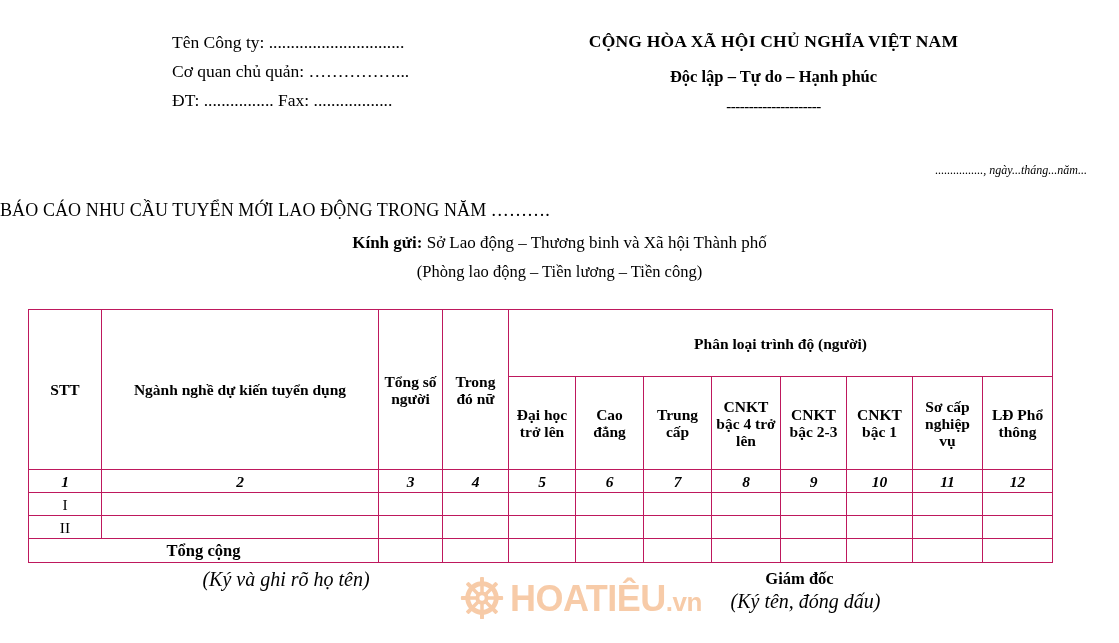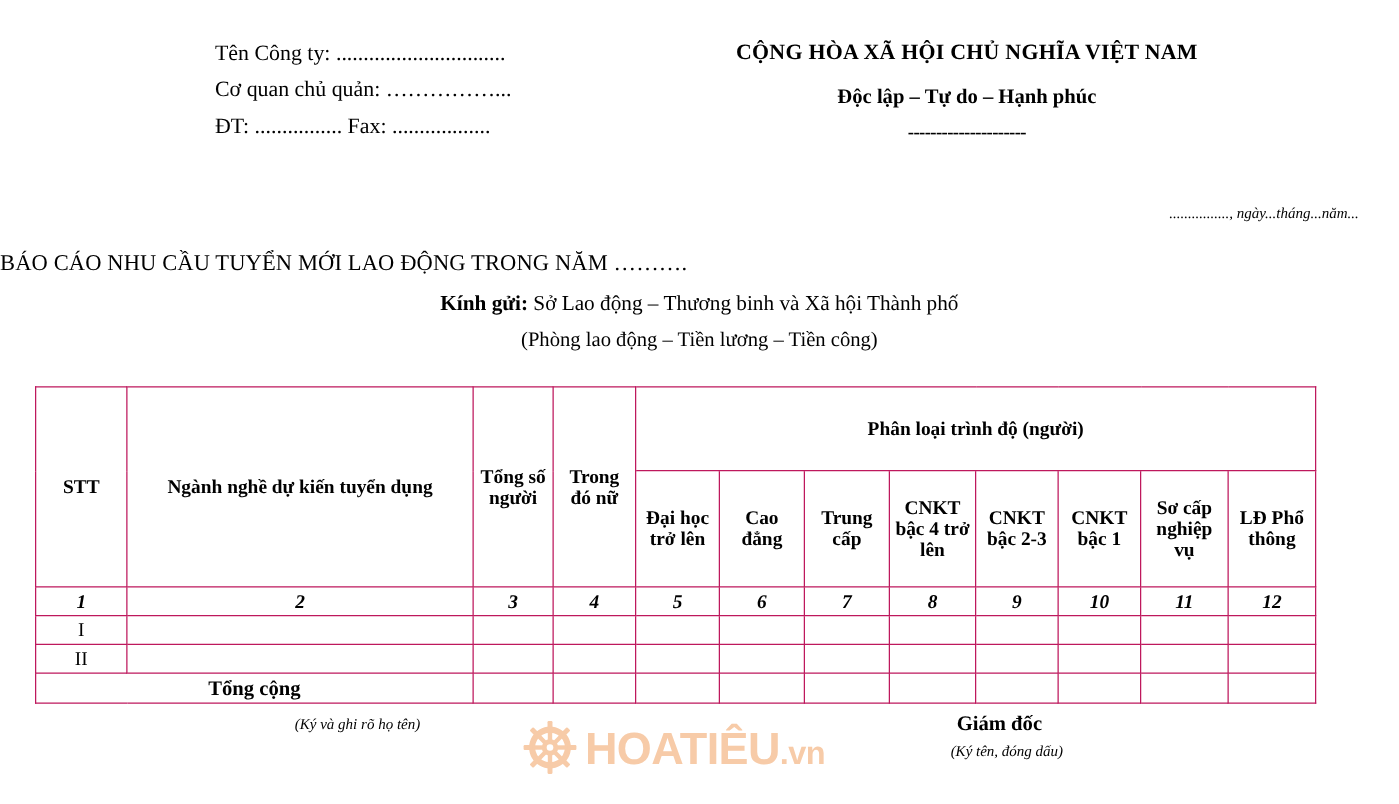--- a/index.html
+++ b/index.html
@@ -168,31 +168,31 @@
     text-align: center;
     padding-right: 80px;
     box-sizing: border-box;
   }
   .sign-title {
     font-size: 16.5px;
     font-weight: bold;
     line-height: 22px;
   }
   .sign-note {
-    font-size: 12px;
+    font-size: 20px;
     font-style: italic;
     line-height: 22px;
     margin-left: 12px;
   }
 
   
   .watermark {
     position: absolute;
     top: 576px;
-    left: 418px;
+    left: 460px;
     display: flex;
     align-items: center;
     gap: 6px;
     pointer-events: none;
   }
   .wm-text {
     font-family: "Liberation Sans", sans-serif;
     font-weight: bold;
     font-size: 36px;
     letter-spacing: -0.5px;

